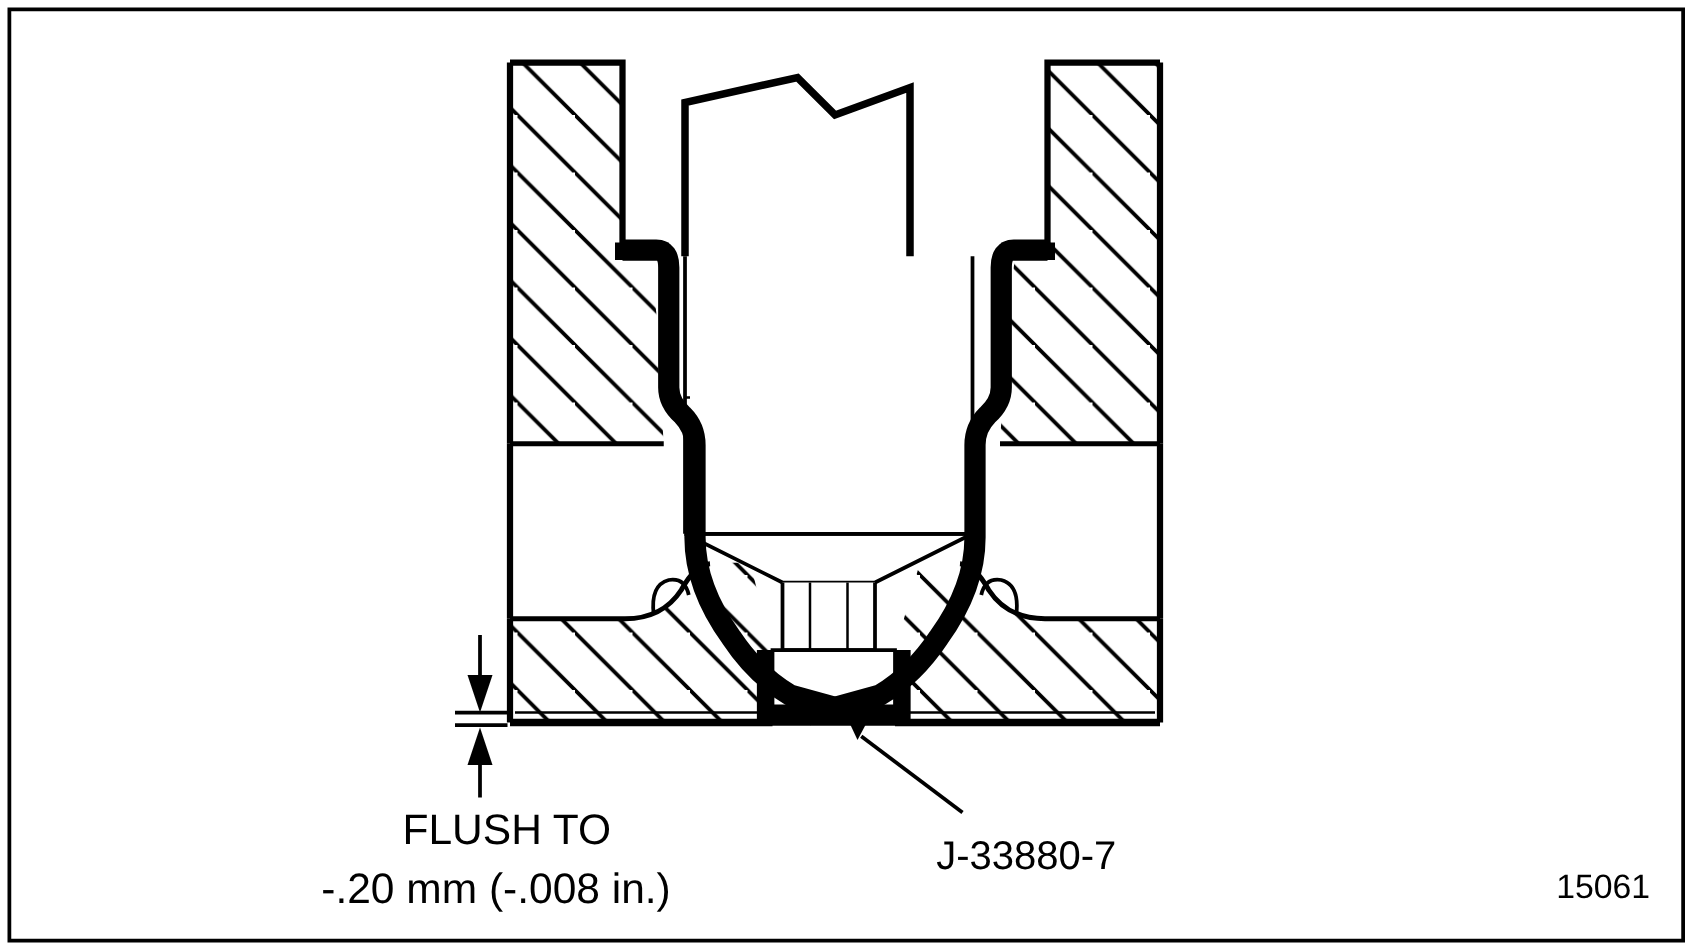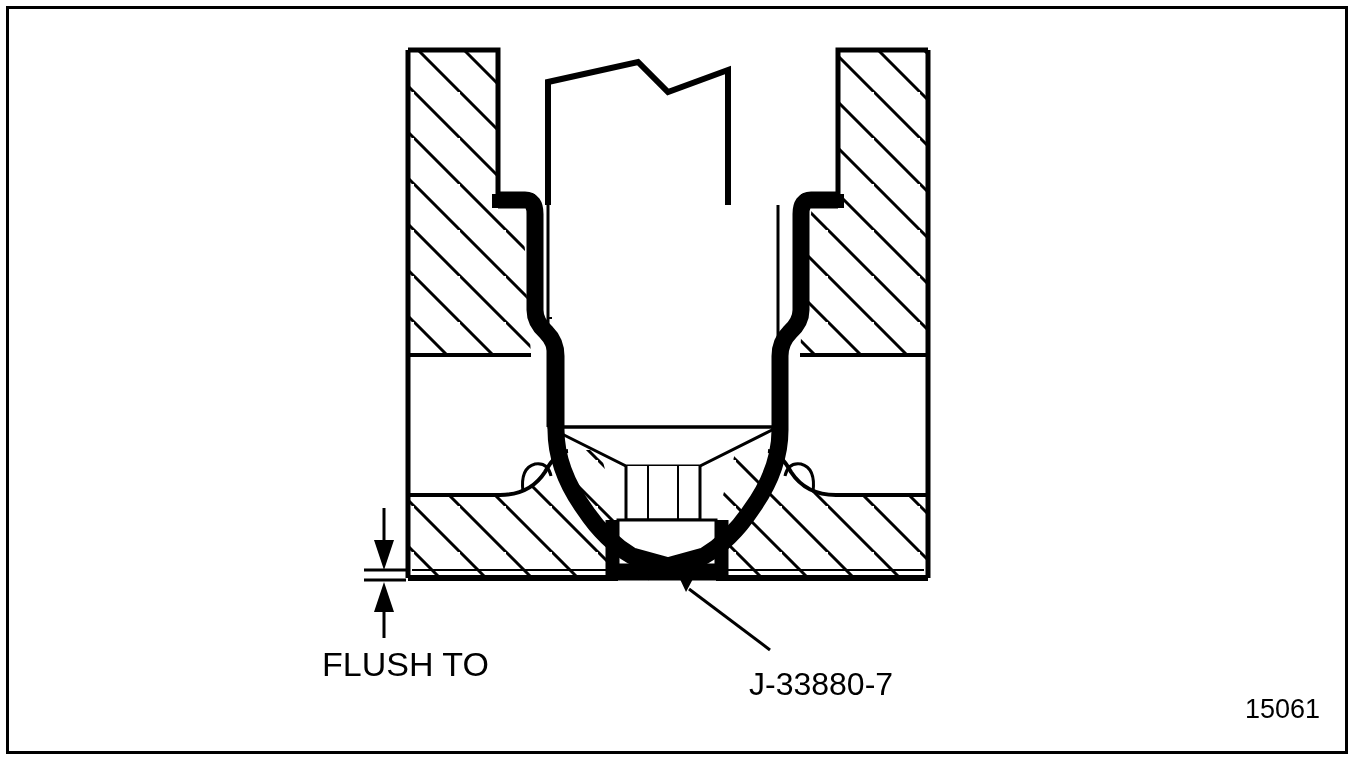--- a/index.html
+++ b/index.html
@@ -215,18 +215,19 @@
 
     <g>
       <polygon points="686,592 672,562 702,562" fill="#000000"></polygon>
       <line x1="689" y1="589" x2="770" y2="650" stroke="#000000" stroke-width="3"></line>
     </g>
 
   </svg>
 
   <div class="lbl" id="flush-line-1">FLUSH TO</div>
 
+  <div class="lbl" id="flush-line-2">-.20 mm (-.008 in.)</div>
 
   <div class="lbl" id="callout-label">J-33880-7</div>
 
   <div class="lbl" id="fig-number">15061</div>
 
 </div>
 
 </body></html>

